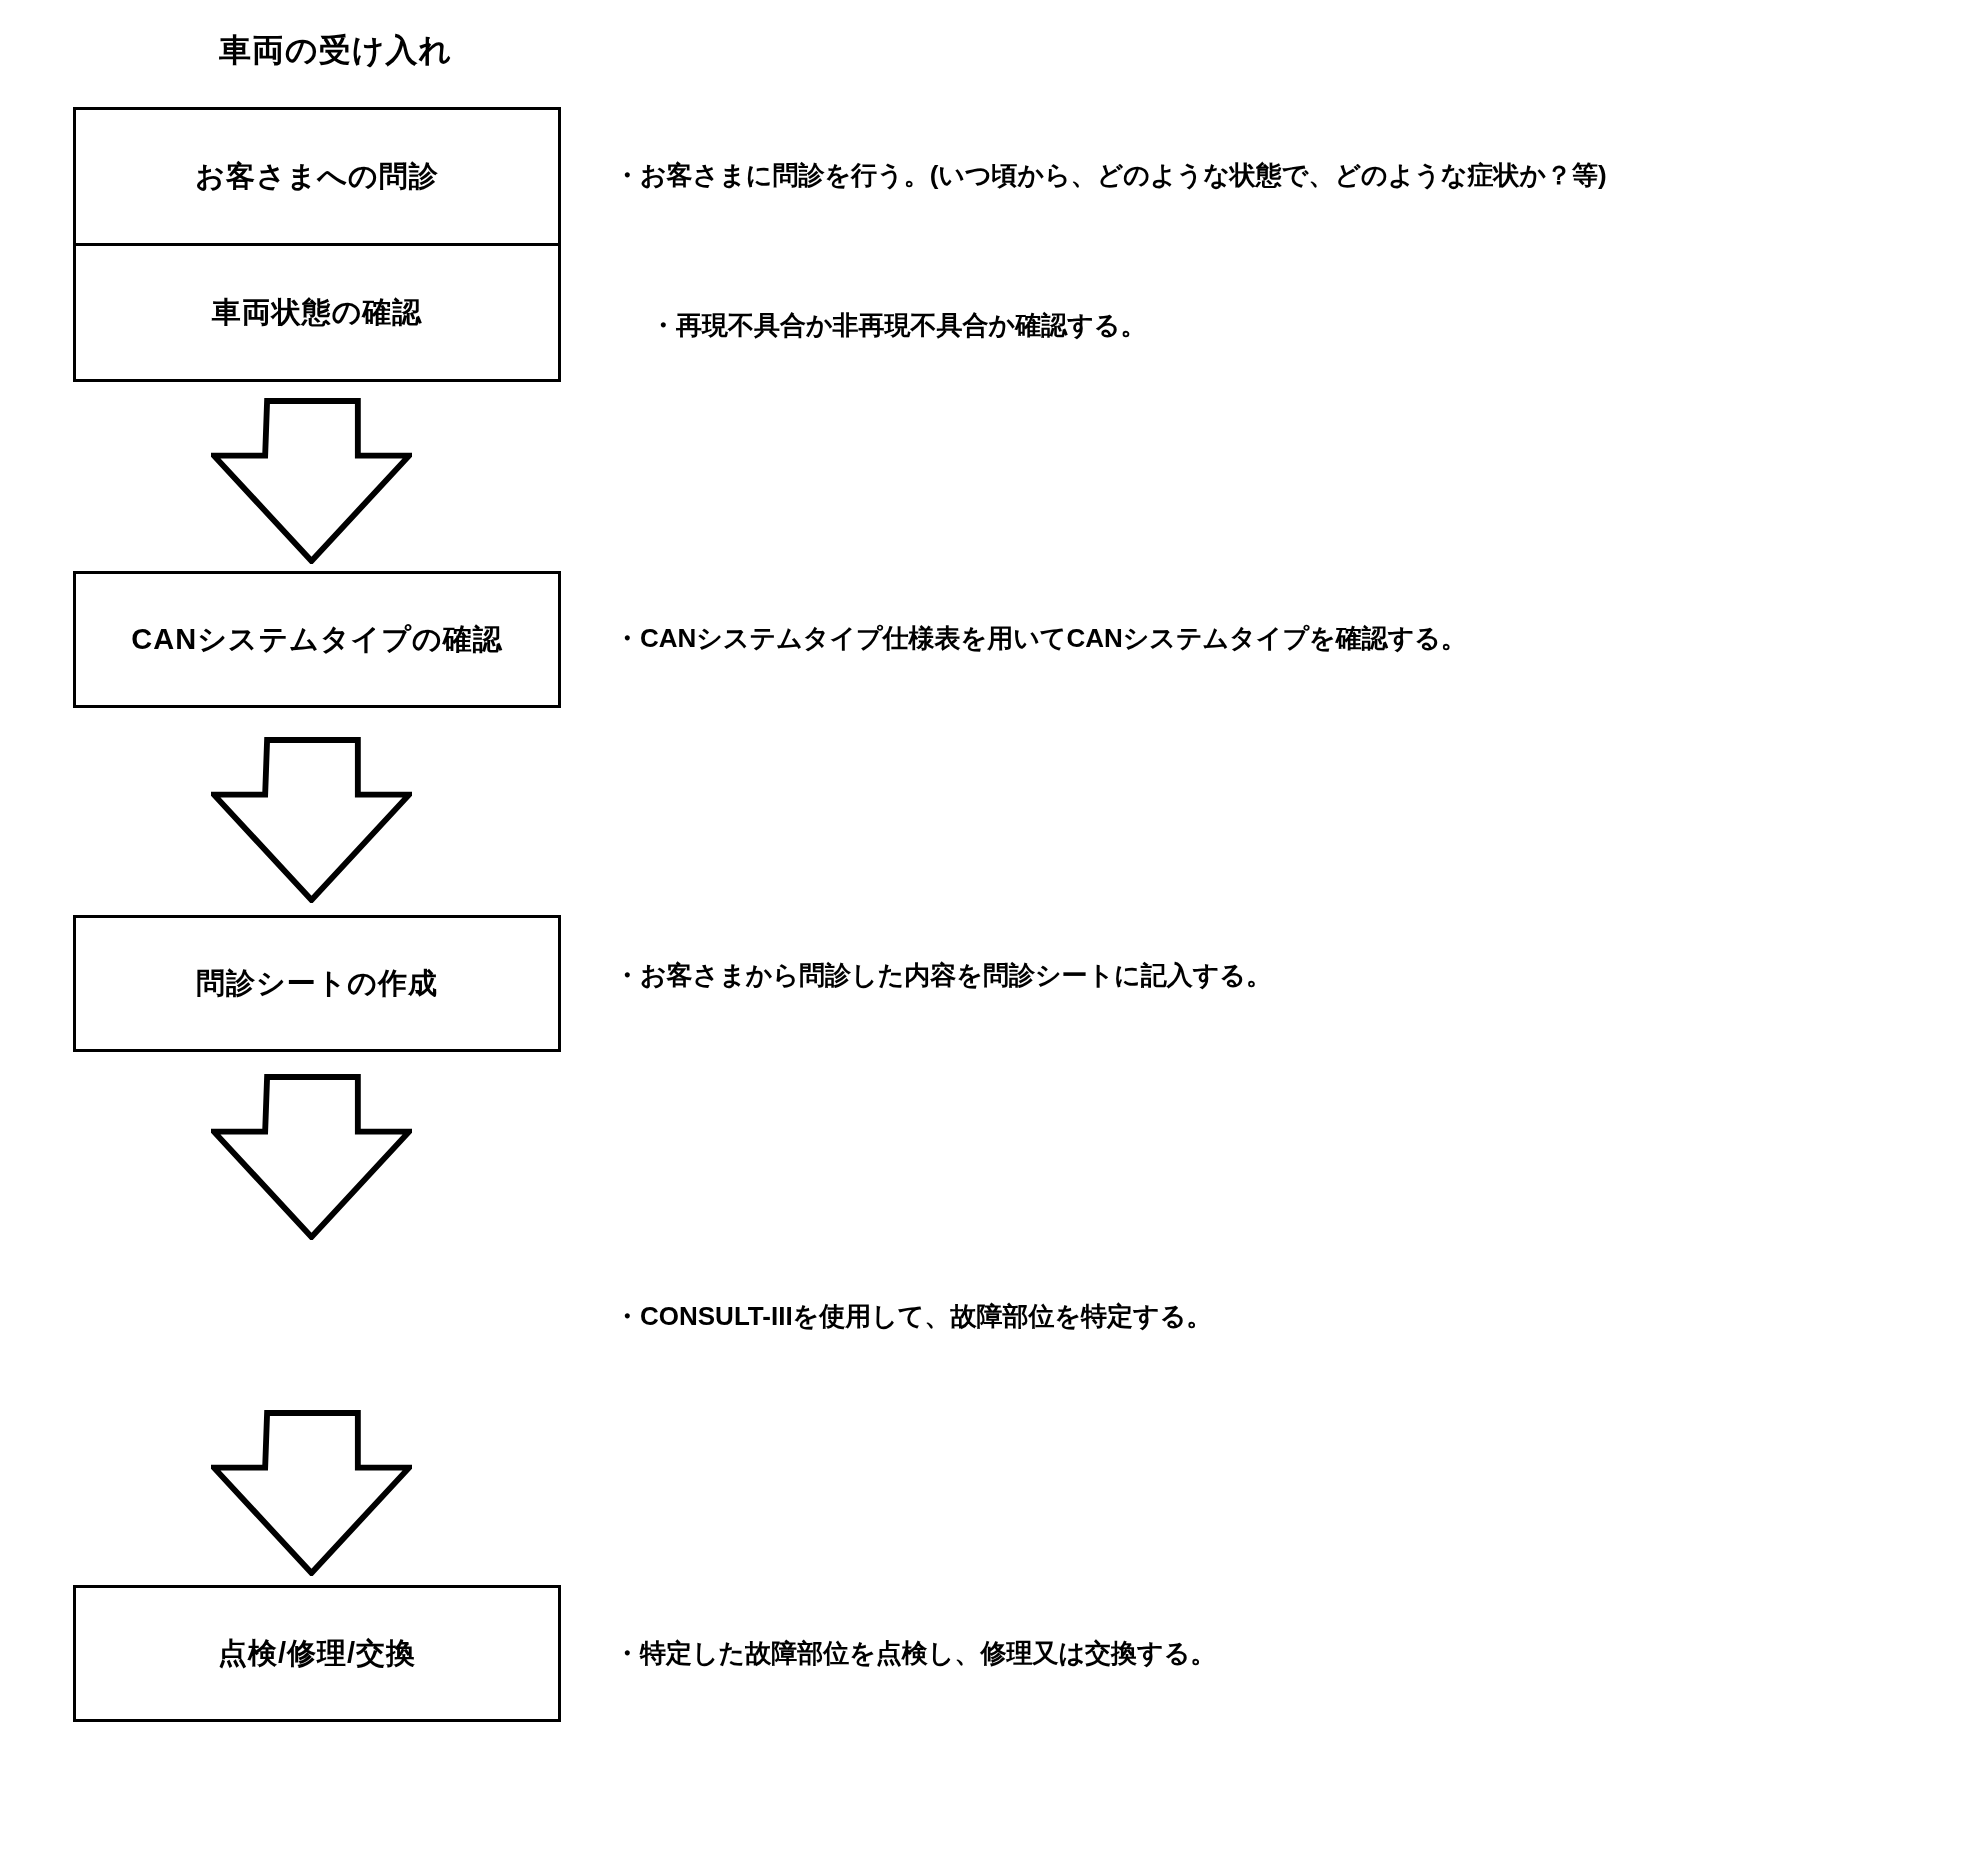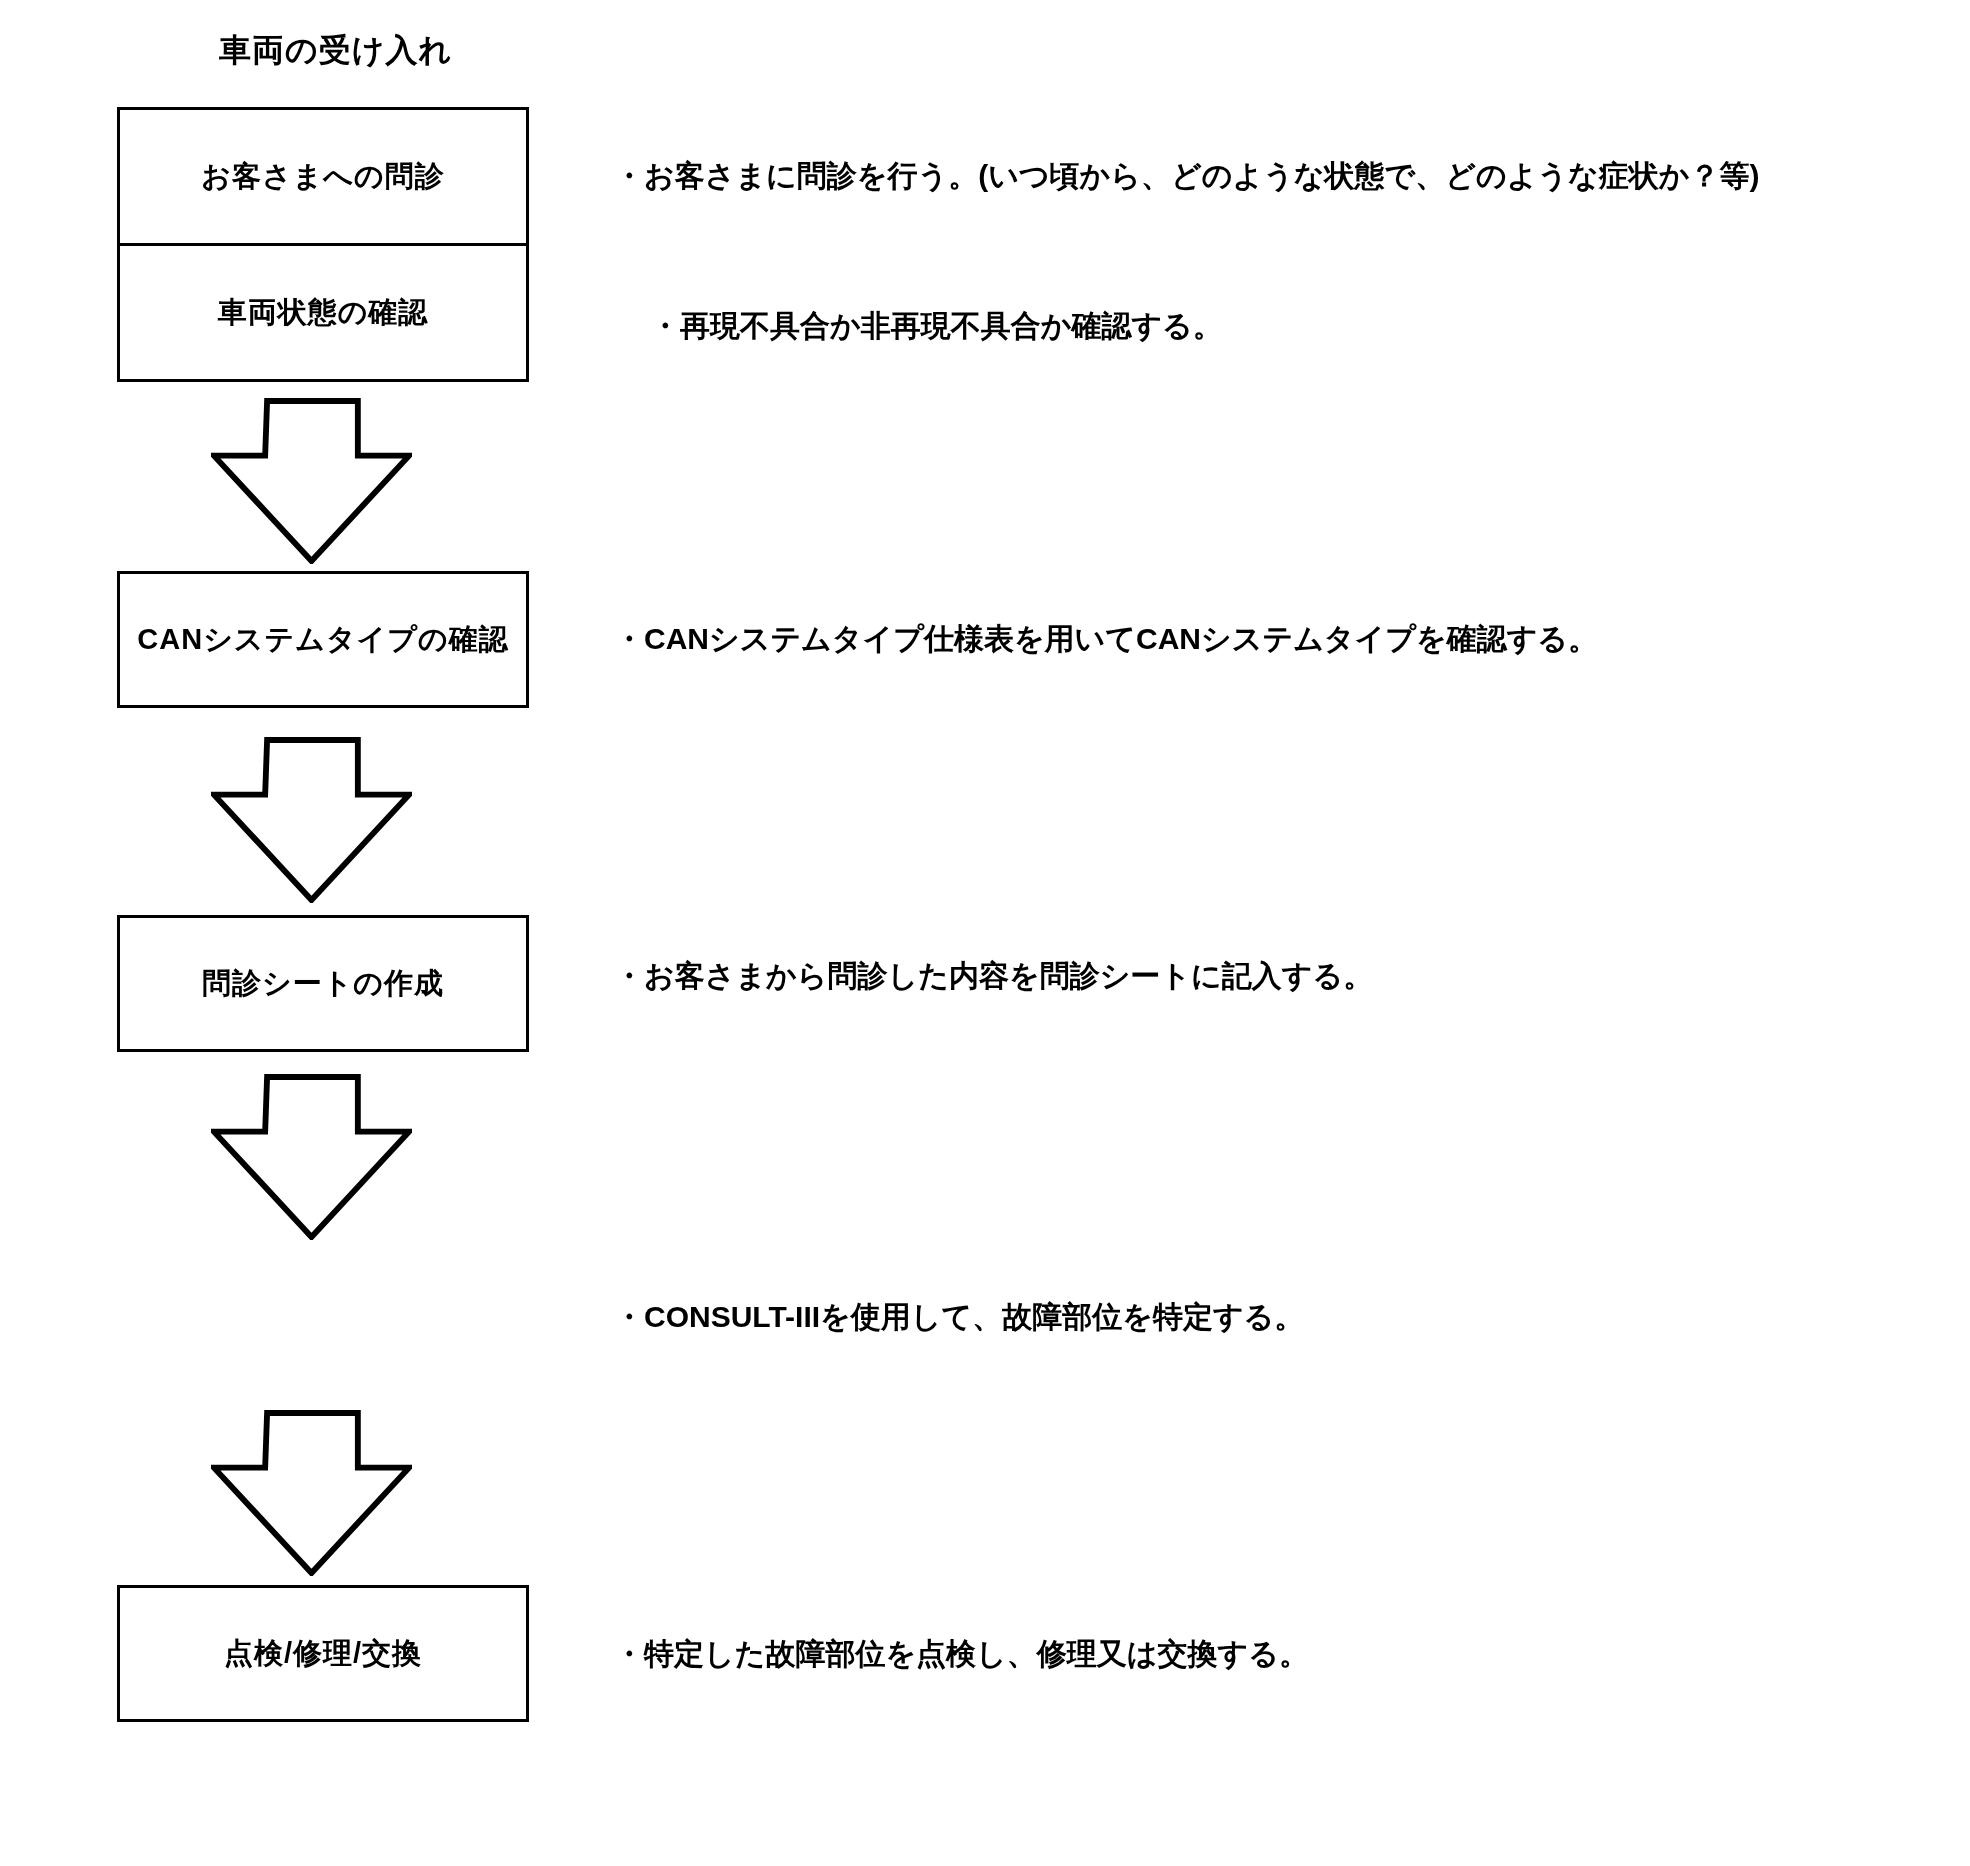--- a/index.html
+++ b/index.html
@@ -21,25 +21,24 @@
     left: 200px;
     top: 29px;
     font-size: 32px;
     letter-spacing: 1px;
     white-space: nowrap;
     margin-left: 19px;
   }
   .box {
     position: absolute;
     left: 73px;
-    width: 412px;
+    width: 488px;
     box-sizing: border-box;
     border: 3.9px solid #000000;
     background: #ffffff;
-    margin-left: 44px;
   }
   .box-stack {
     top: 107px;
     height: 275px;
     display: flex;
     flex-direction: column;
   }
   .box-stack .row {
     flex: 1 1 50%;
     display: flex;
@@ -71,21 +70,21 @@
     width: 201px;
     height: 166px;
   }
   #arrow1 { top: 398px; }
   #arrow2 { top: 737px; }
   #arrow3 { top: 1074px; }
   #arrow4 { top: 1410px; }
   .desc {
     position: absolute;
     left: 614px;
-    font-size: 30px;
+    font-size: 26px;
     line-height: 43px;
     letter-spacing: 0px;
     white-space: nowrap;
   }
   #desc1 { top: 154px; }
   #desc2 { top: 304px; margin-left: 36px; }
   #desc3 { top: 617px; }
   #desc4 { top: 954px; text-align: right; }
   #desc5 { top: 1295px; }
   #desc6 { top: 1632px; }

